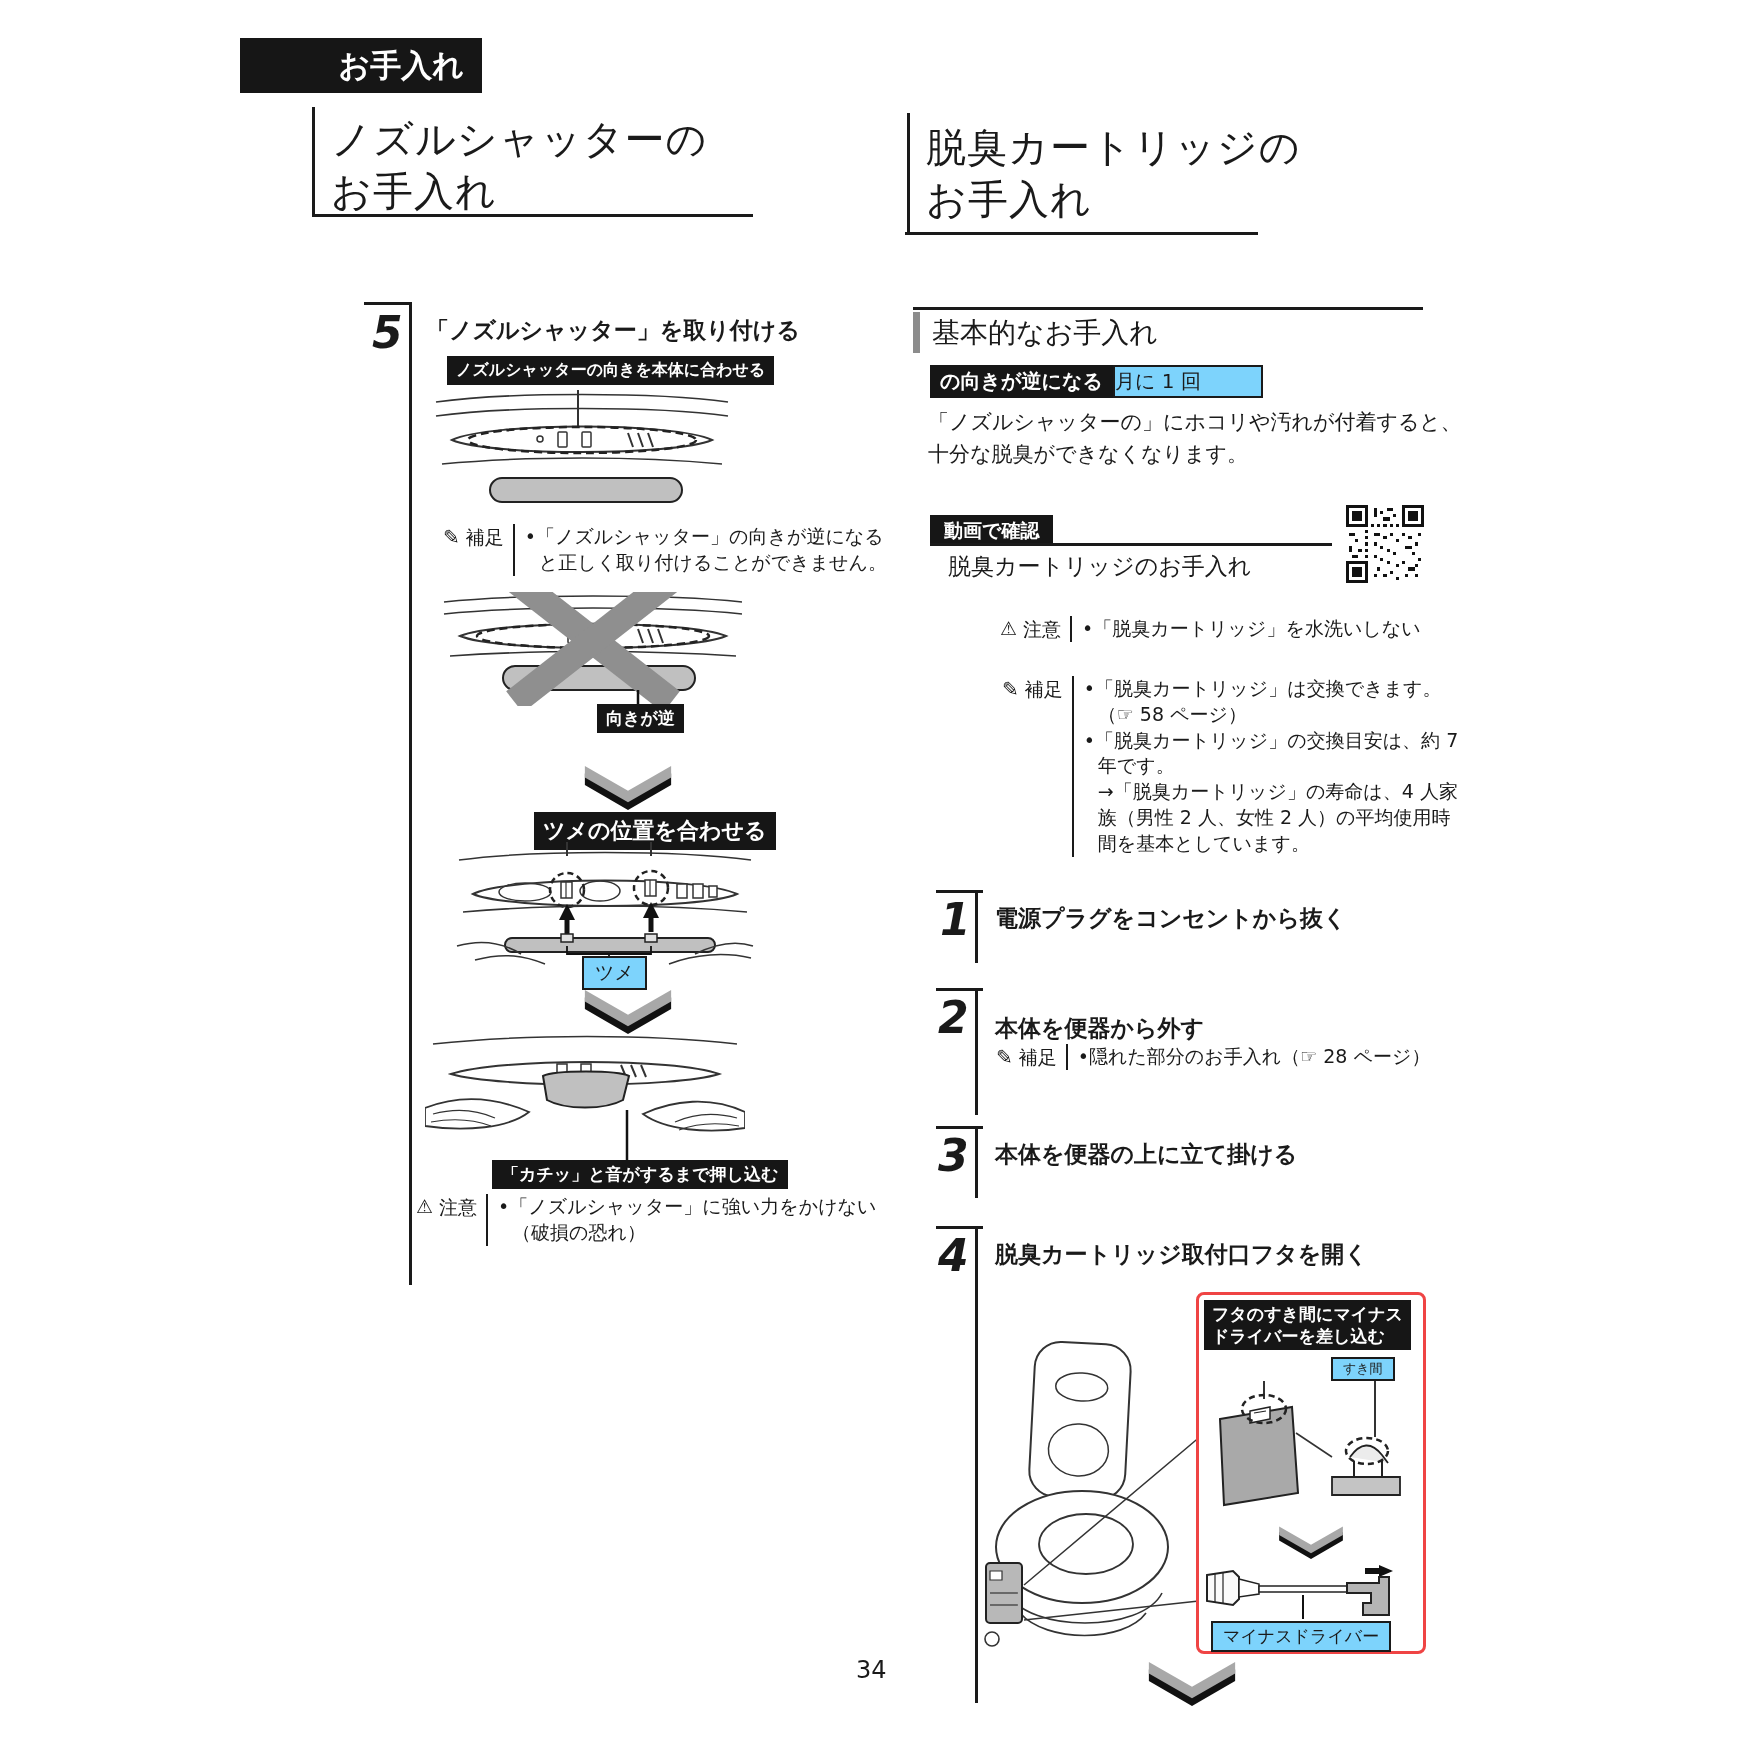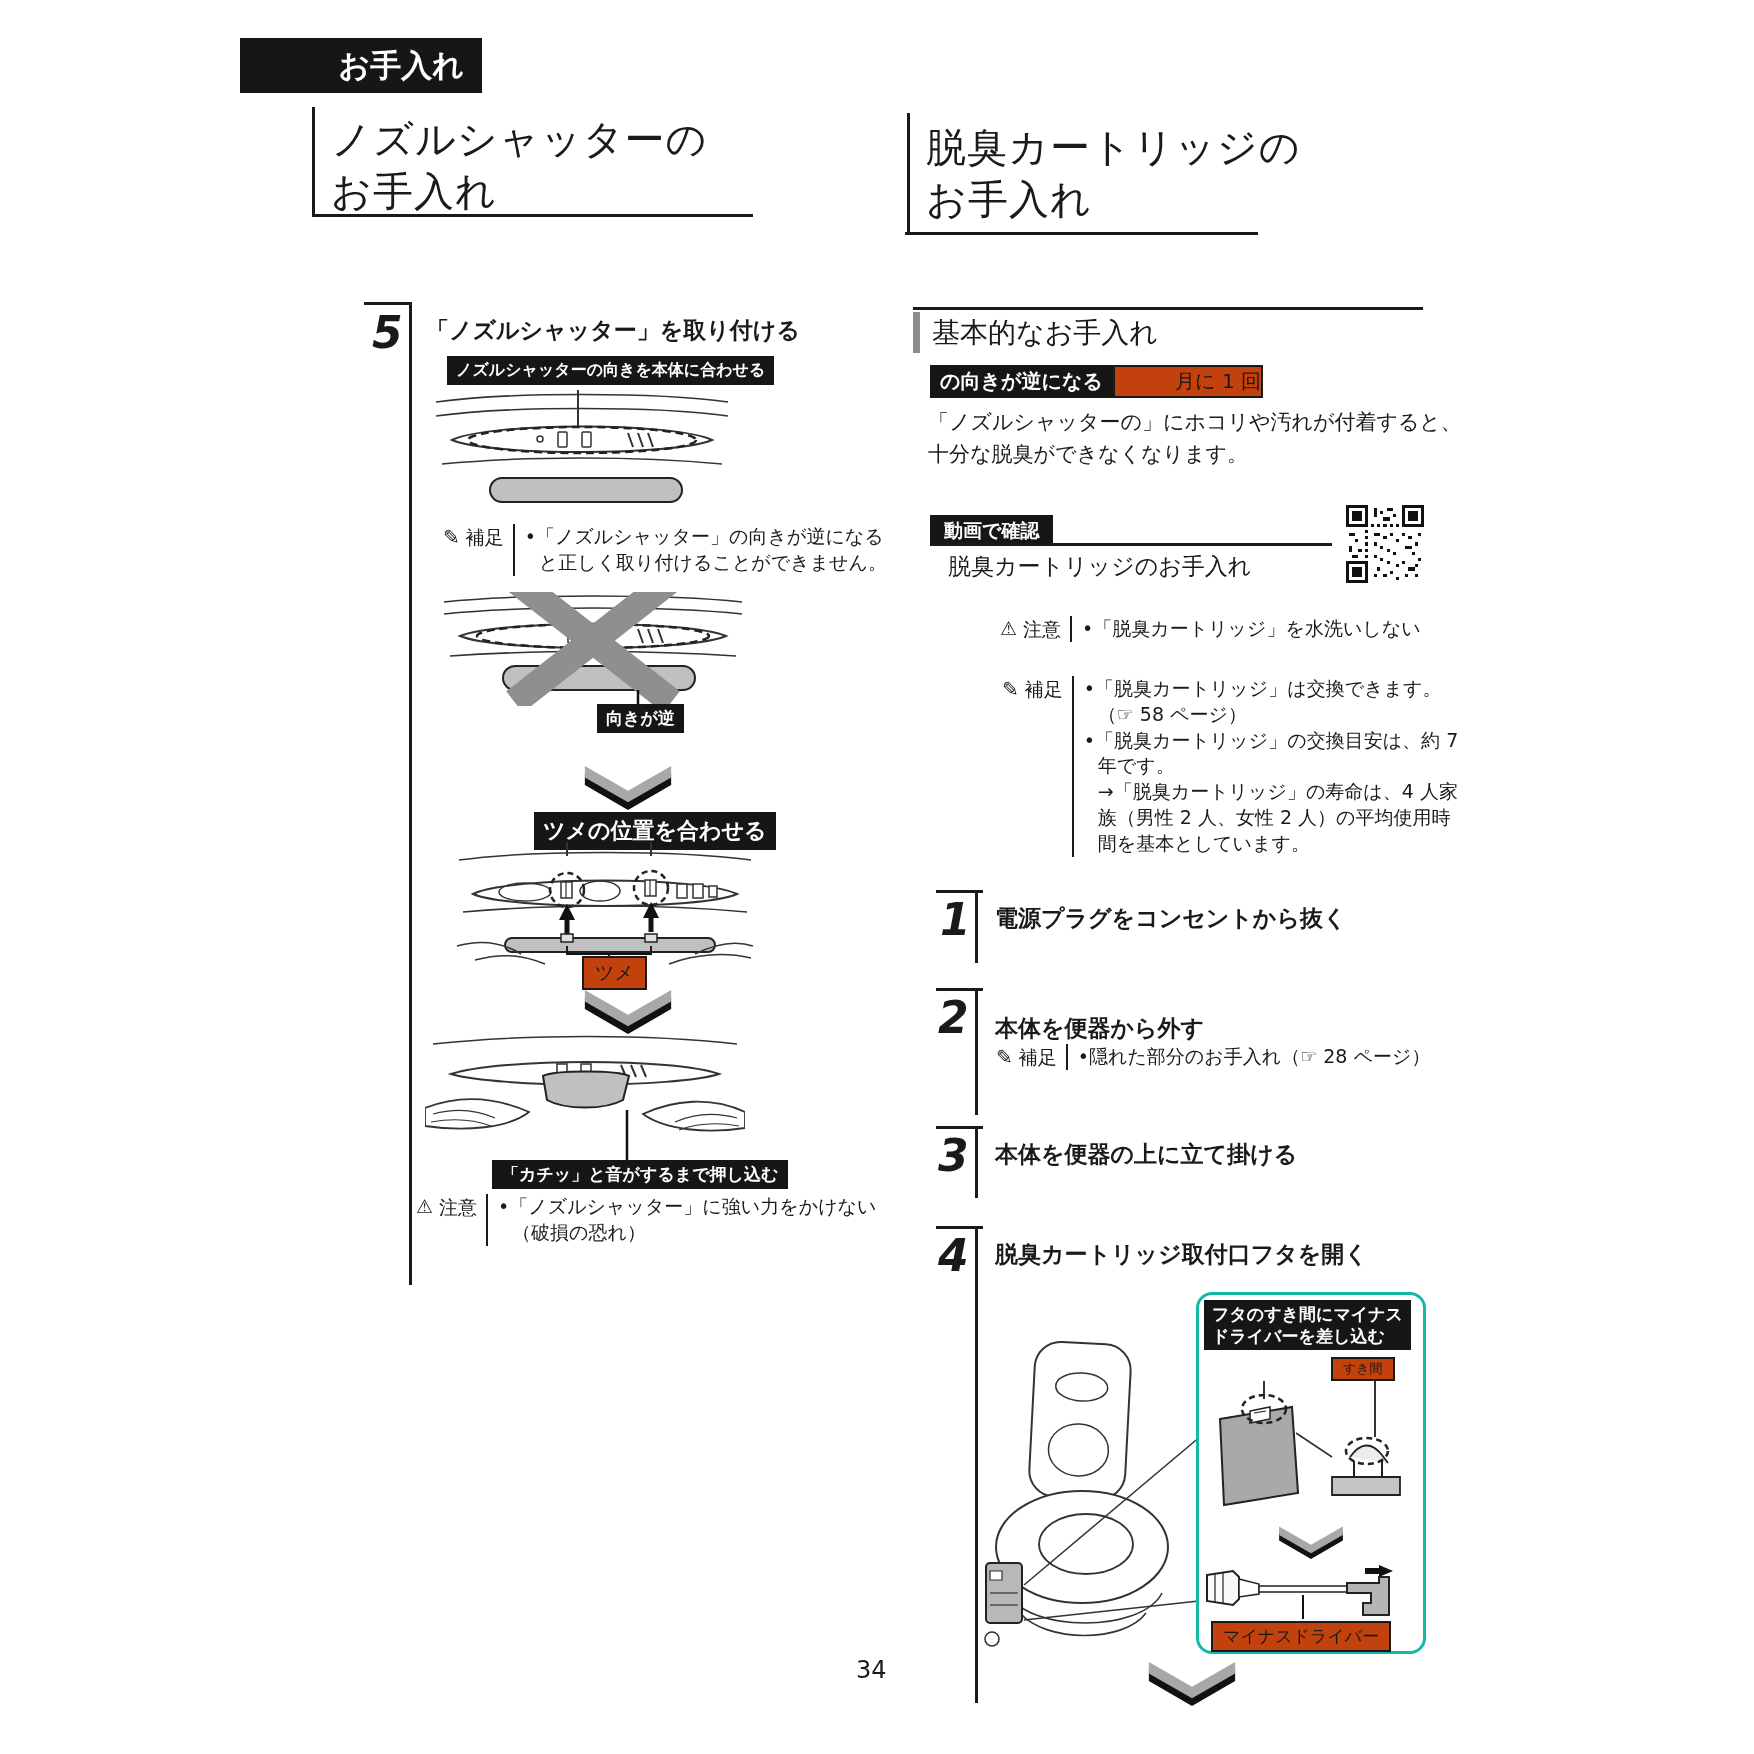--- a/index.html
+++ b/index.html
@@ -3,21 +3,21 @@
 <meta charset="utf-8">
 <style>
   html,body { margin:0; padding:0; background:#e8e8e8; }
   .page { position:relative; width:1754px; height:1754px; background:#ffffff; overflow:hidden;
           font-family:"DejaVu Sans","Liberation Sans",sans-serif; color:#1a1a1a; margin:0 auto; }
   .rule { position:absolute; background:#1a1a1a; }
   .grayrule { position:absolute; background:#8c8c8c; }
   .t { position:absolute; white-space:nowrap; }
   .title40 { position:absolute; font-size:40px; white-space:nowrap; letter-spacing:1px; }
   .blk { position:absolute; background:#161616; color:#fff; font-weight:bold; white-space:nowrap; }
-  .wbox { position:absolute; background:#c2410c; border:2px solid #1a1a1a; white-space:nowrap; text-align:right; }
+  .wbox { position:absolute; background:#7dd3fc; border:2px solid #1a1a1a; white-space:nowrap; text-align:left; }
   .stepnum { position:absolute; font-size:44px; font-weight:bold; font-style:italic; line-height:1; letter-spacing:-2px; }
   .steptitle { position:absolute; font-size:23px; font-weight:bold; white-space:nowrap; }
   .note { position:absolute; display:flex; align-items:flex-start; }
   .nh { display:flex; align-items:flex-start; gap:6px; margin-right:9px; font-size:19px; white-space:nowrap; padding-top:1px; }
   .nb { border-left:2.5px solid #1a1a1a; padding-left:10px; font-size:19px; line-height:1.36; }
   .nb div { white-space:nowrap; }
   .nb .ind { padding-left:14px; }
   .pencil { font-size:20px; }
   .warn { font-size:19px; }
   svg { position:absolute; overflow:hidden; }
@@ -307,21 +307,21 @@
     <path d="M40,278 C66,308 144,308 166,278" fill="none" stroke="#333" stroke-width="1.6"></path>
     <rect x="6" y="228" width="36" height="60" rx="4" fill="#b8b8b8" stroke="#222" stroke-width="2"></rect>
     <rect x="10" y="236" width="12" height="9" fill="#fff" stroke="#333" stroke-width="1.2"></rect>
     <line x1="10" y1="258" x2="38" y2="258" stroke="#333" stroke-width="1.2"></line>
     <line x1="10" y1="270" x2="38" y2="270" stroke="#333" stroke-width="1.2"></line>
     <circle cx="12" cy="304" r="7" fill="none" stroke="#333" stroke-width="1.6"></circle>
     <line x1="44" y1="250" x2="228" y2="95" stroke="#333" stroke-width="1.5"></line>
     <line x1="44" y1="285" x2="228" y2="265" stroke="#333" stroke-width="1.5"></line>
   </svg>
 
-  <div style="position:absolute; left:1196px; top:1292px; width:230px; height:362px; background:#fff; border:3px solid #14b8a6; border-radius:16px; box-sizing:border-box;">
+  <div style="position:absolute; left:1196px; top:1292px; width:230px; height:362px; background:#fff; border:3px solid #ef4444; border-radius:8px; box-sizing:border-box;">
     <div class="blk" style="left:5px; top:5px; font-size:17px; padding:3px 8px; line-height:1.3; text-align:left;">
       <div>フタのすき間にマイナス</div>
       <div>ドライバーを差し込む</div>
     </div>
     <div class="wbox" style="left:132px; top:62px; font-size:13px; padding:1px 10px;">すき間</div>
     <svg style="left:5px; top:86px;" width="216" height="138" viewBox="0 0 216 138">
       <line x1="60" y1="0" x2="60" y2="18" stroke="#333" stroke-width="2"></line>
       <line x1="171" y1="0" x2="171" y2="56" stroke="#333" stroke-width="2"></line>
       <polygon points="16,38 88,26 94,112 20,124" fill="#a9a9a9" stroke="#222" stroke-width="2"></polygon>
       <path d="M46,30 l20,-4 v12 l-20,4 z" fill="#fff" stroke="#222" stroke-width="1.5"></path>

